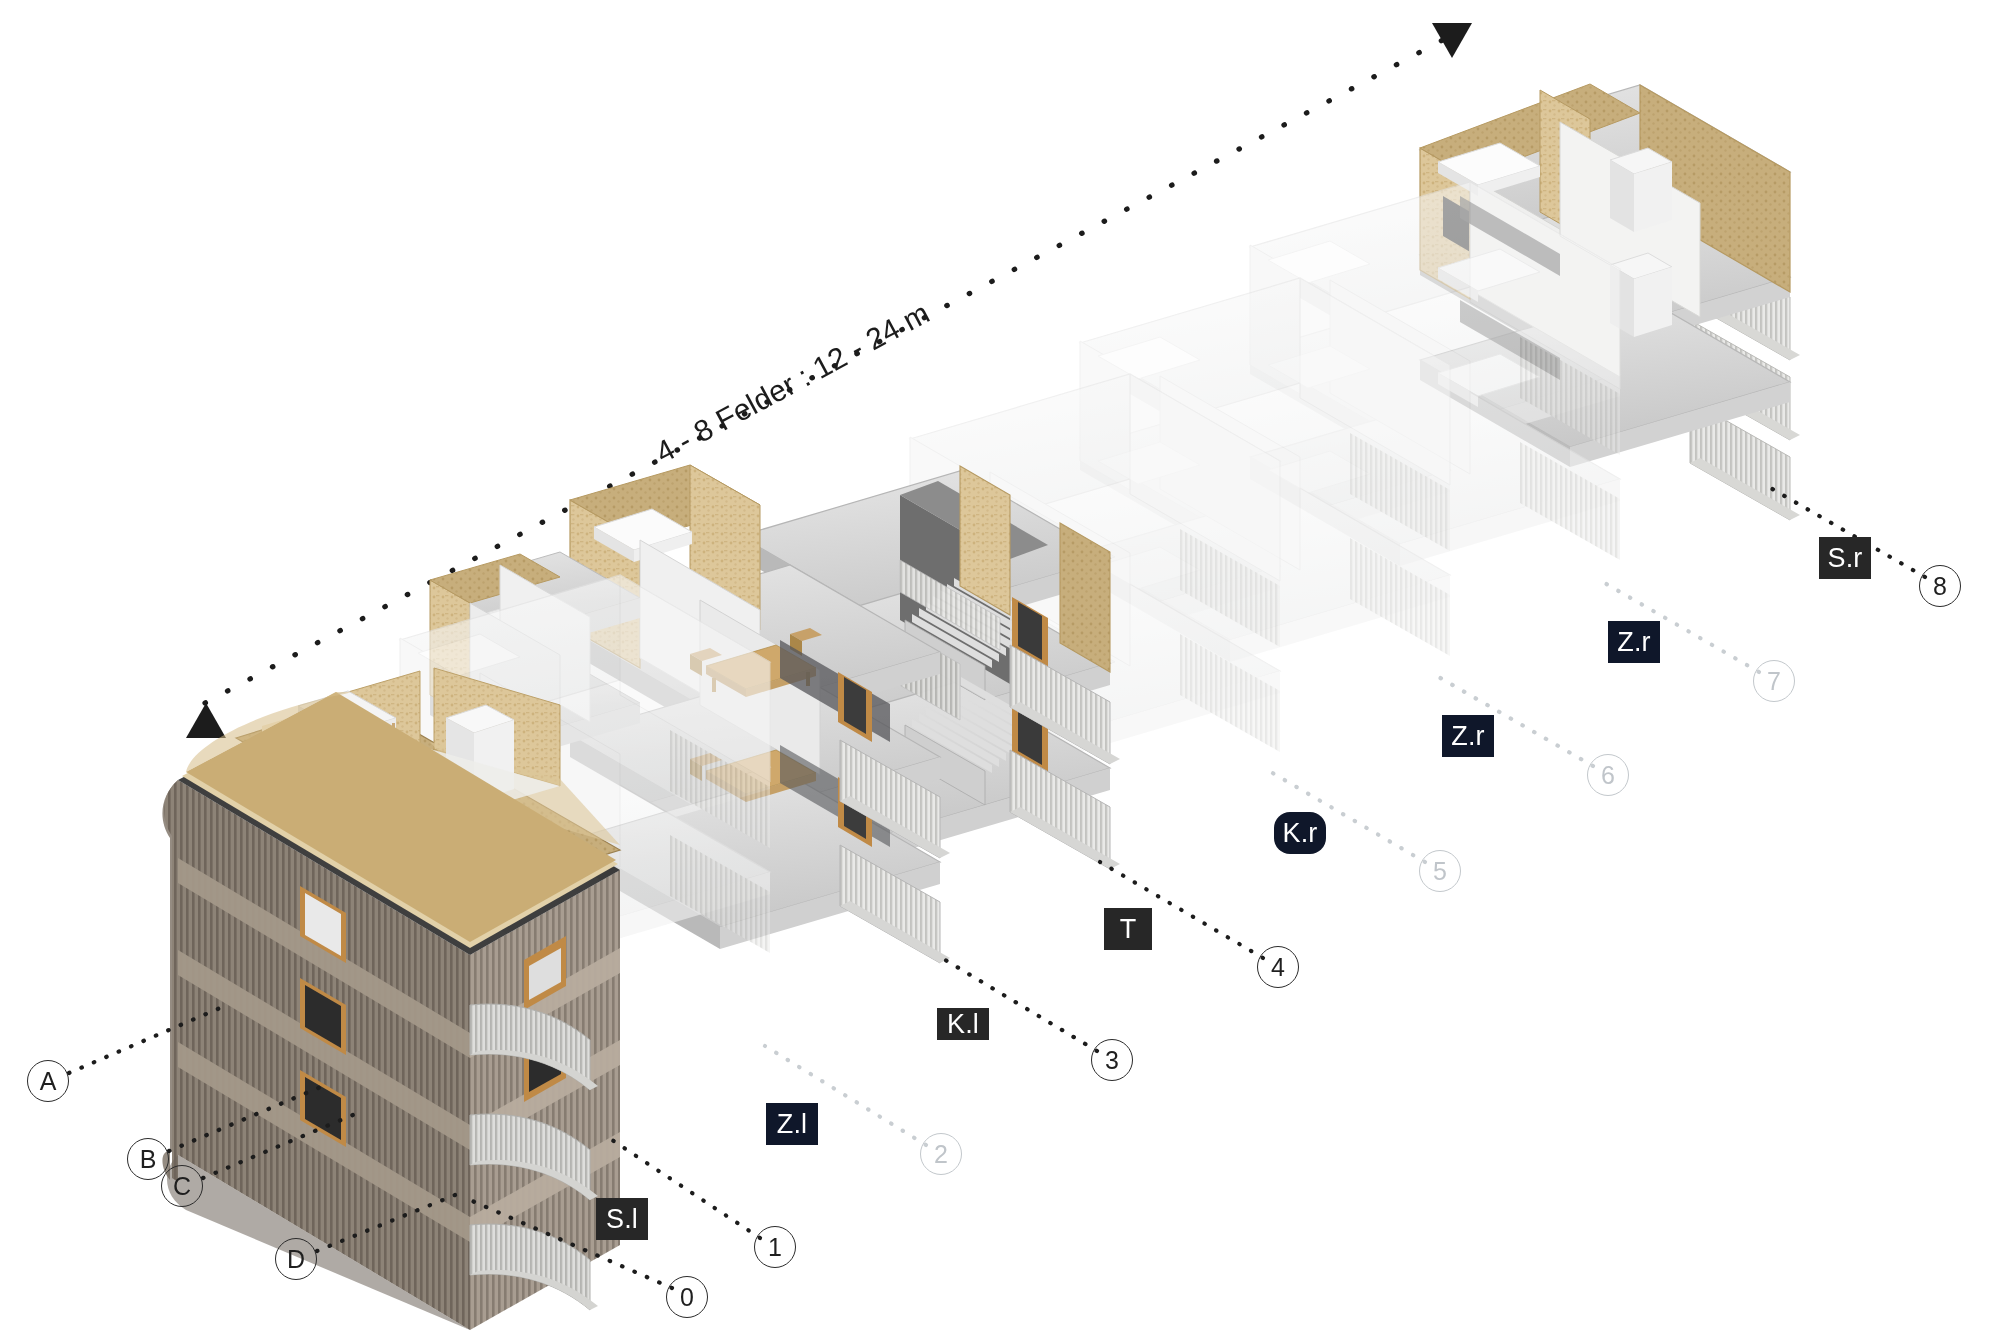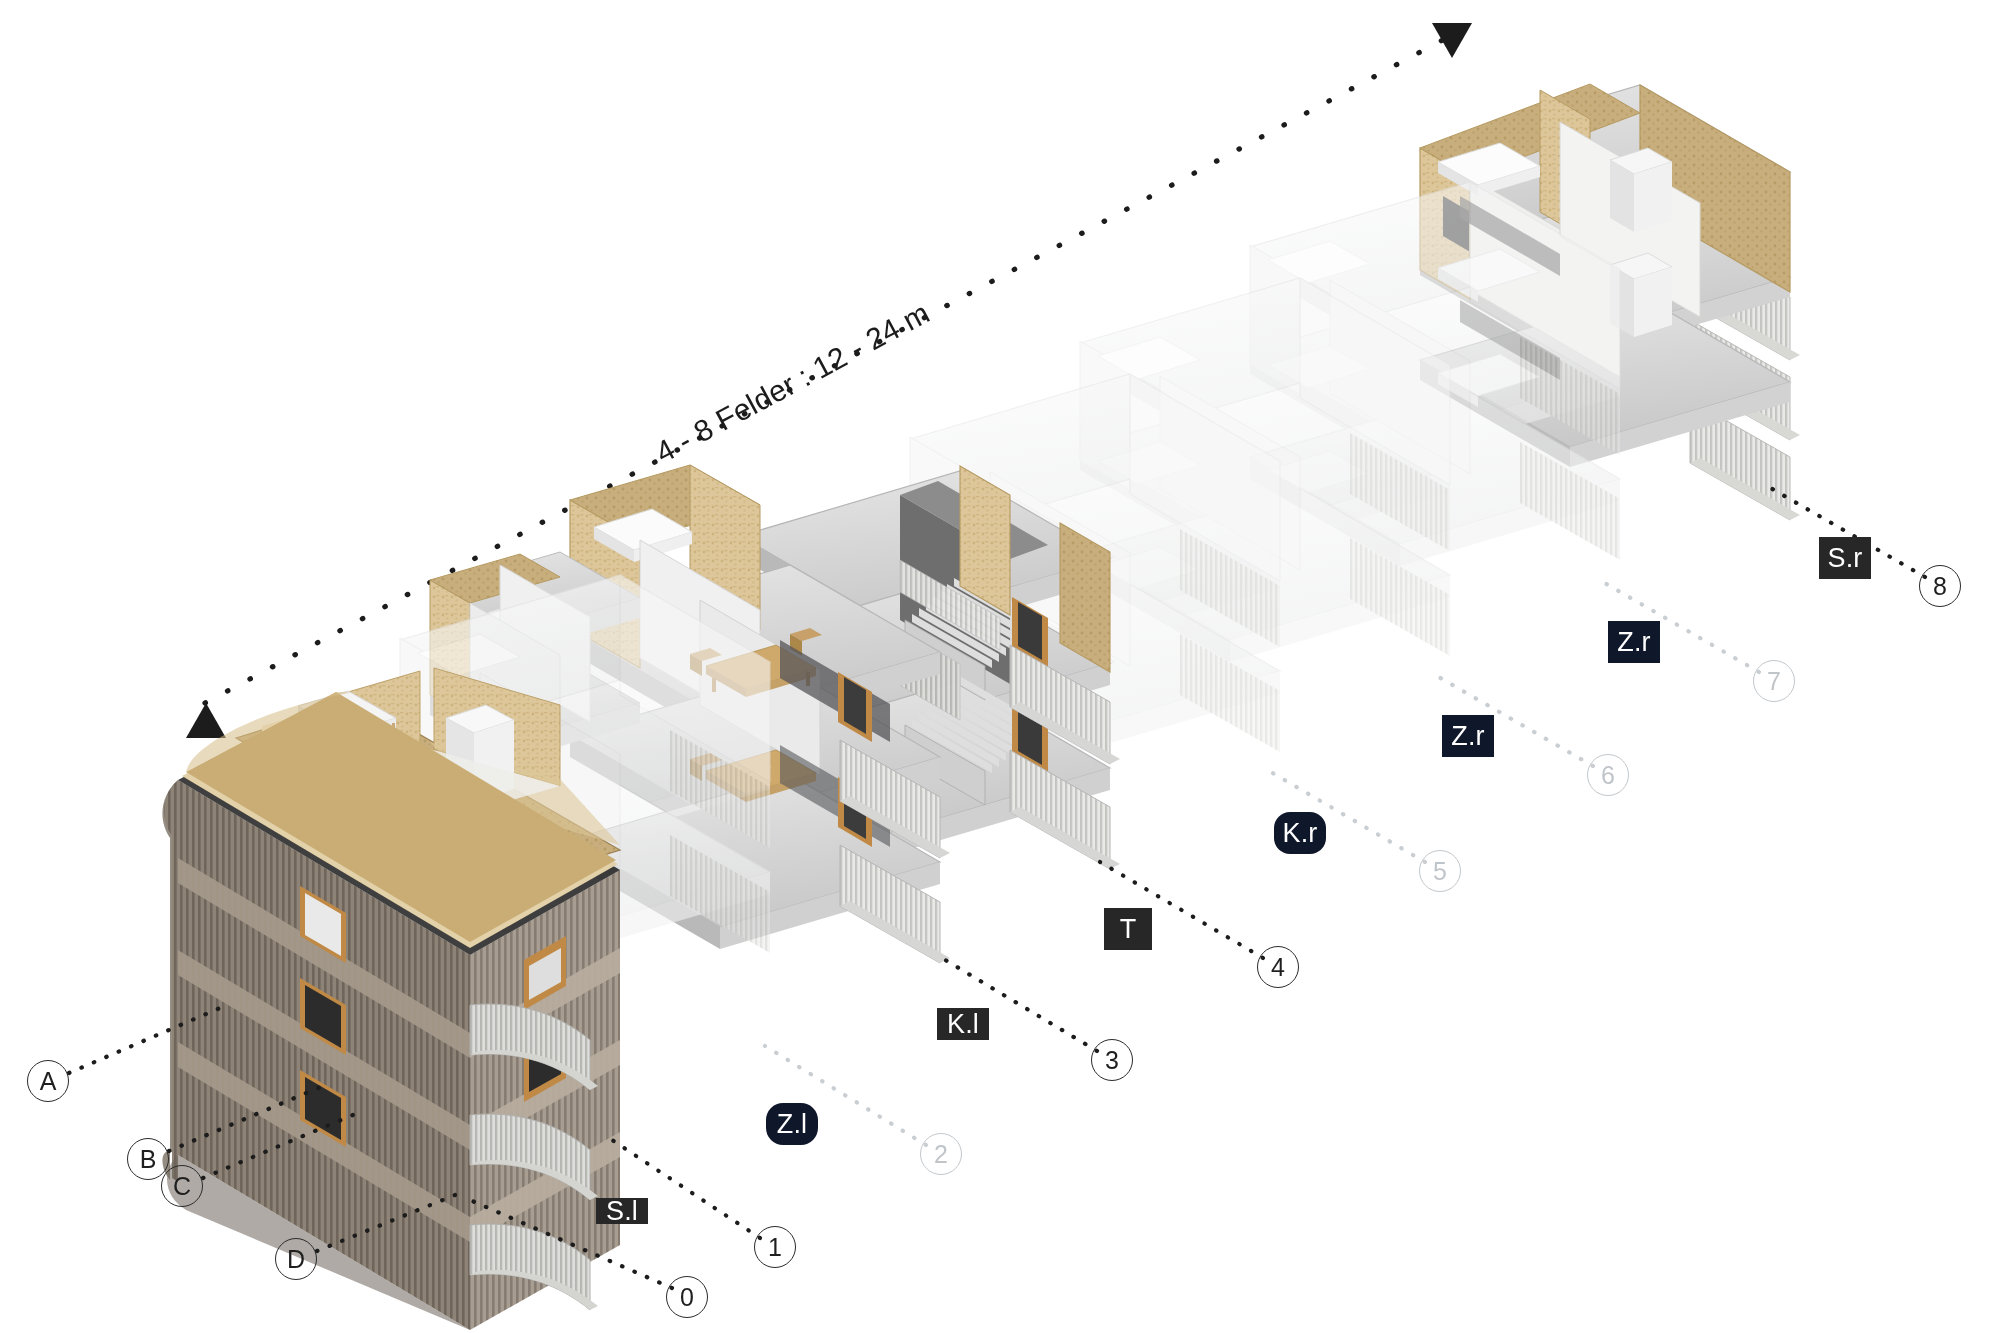--- a/index.html
+++ b/index.html
@@ -496,22 +496,22 @@
         <line x1="1425" y1="862" x2="1264" y2="768" stroke="#c9ced2" stroke-width="4.2" stroke-linecap="round" stroke-dasharray="0.5 13"></line>
         <line x1="1593" y1="766" x2="1430" y2="672" stroke="#c9ced2" stroke-width="4.2" stroke-linecap="round" stroke-dasharray="0.5 13"></line>
         <line x1="1759" y1="672" x2="1596" y2="578" stroke="#c9ced2" stroke-width="4.2" stroke-linecap="round" stroke-dasharray="0.5 13"></line>
         <line x1="1925" y1="577" x2="1762" y2="483" stroke="#1c1c1c" stroke-width="4.2" stroke-linecap="round" stroke-dasharray="0.5 13"></line>
       </g>
   </svg>
 
   <div id="dim-text" style="left:650px; top:440px; transform: rotate(-28.2deg); font-size:30px;">4 - 8 Felder : 12 - 24 m</div>
 
   <div id="badges-layer">
-      <div class="badge dark" style="left: 596px; top: 1198px; width: 52px; height: 26px; font-size: 27px;">S.l</div>
-      <div class="badge gray" style="left: 766px; top: 1103px; width: 52px; height: 42px; font-size: 27px; border-radius: 17px;">Z.l</div>
+      <div class="badge dark" style="left: 596px; top: 1198px; width: 52px; height: 42px; font-size: 27px;">S.l</div>
+      <div class="badge gray" style="left: 766px; top: 1103px; width: 52px; height: 42px; font-size: 27px;">Z.l</div>
       <div class="badge dark" style="left: 937px; top: 1008px; width: 52px; height: 32px; font-size: 27px;">K.l</div>
       <div class="badge dark" style="left: 1104px; top: 908px; width: 48px; height: 42px; font-size: 27px;">T</div>
       <div class="badge gray" style="left: 1274px; top: 812px; width: 52px; height: 42px; font-size: 27px; border-radius: 16px;">K.r</div>
       <div class="badge gray" style="left: 1442px; top: 715px; width: 52px; height: 42px; font-size: 27px;">Z.r</div>
       <div class="badge gray" style="left: 1608px; top: 621px; width: 52px; height: 42px; font-size: 27px;">Z.r</div>
       <div class="badge dark" style="left: 1779px; top: 537px; width: 52px; height: 42px; font-size: 27px; margin-left: 40px;">S.r</div>
     </div>
 
   <div id="circles-layer">
       <div class="circle dark" style="left: 27px; top: 1060px; width: 42px; height: 42px; font-size: 25px;">A</div>

